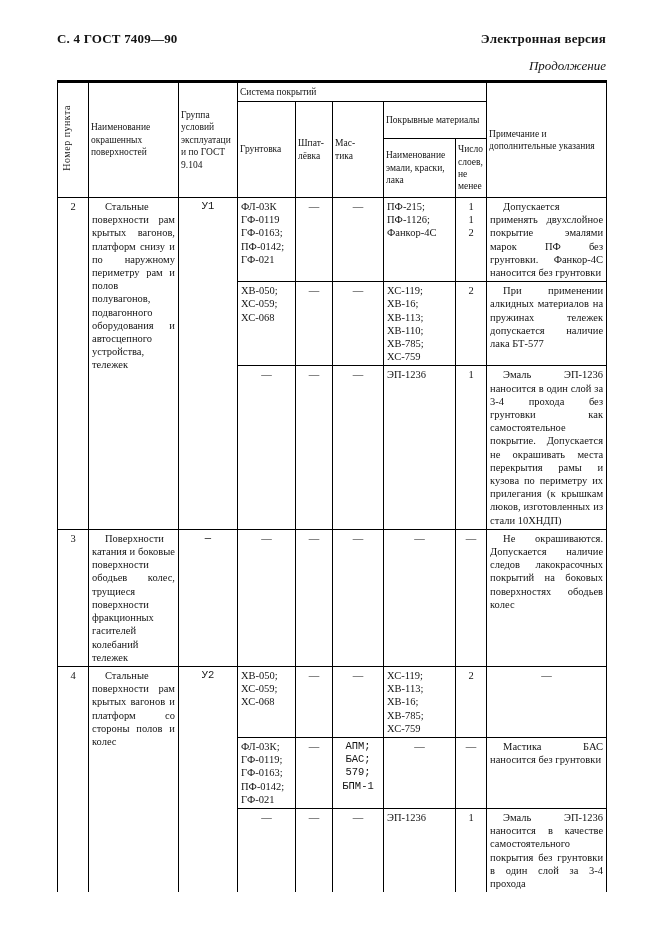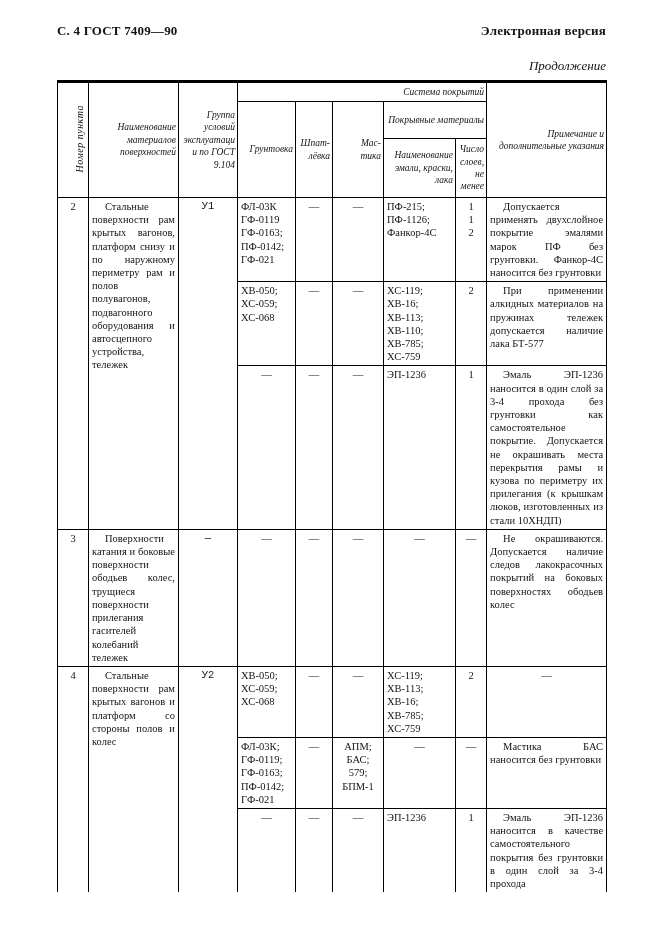--- a/index.html
+++ b/index.html
@@ -6,21 +6,21 @@
   .page{
     position:relative;
     width:661px;height:936px;
     background:#ffffff;
     font-family:"Liberation Serif","DejaVu Serif",serif;
     color:#141414;
     overflow:hidden;
     margin:0 auto;
   }
   .doc-header{
-    position:absolute;top:23px;left:57px;width:549px;
+    position:absolute;top:31px;left:57px;width:549px;
     display:flex;justify-content:space-between;
     font-weight:bold;font-size:13px;letter-spacing:.2px;text-align:right;
   }
   .continuation{
     position:absolute;top:58px;left:57px;width:549px;
     text-align:right;font-style:italic;font-size:13px;
   }
   table.tbl{
     position:absolute;top:80px;left:57px;width:549px;
     border-collapse:collapse;table-layout:fixed;
@@ -29,28 +29,27 @@
   }
   .tbl th,.tbl td{
     border:1px solid #000;
     padding:2px 3px;
     font-weight:normal;
     vertical-align:top;
     overflow:hidden;
   }
   .tbl th{
     font-size:9.5px;line-height:1.3;
-    text-align:right;vertical-align:middle;
+    text-align:left;vertical-align:middle;
     padding:2px 2px;
-    font-style:italic;
   }
   .tbl td{font-size:10.5px;line-height:13.2px;}
   .pre{white-space:pre-line;}
   .list{text-align:left;padding-left:4px;margin-left:36px;}
-  .list-center{text-align:center;}
+  .list-center{text-align:center;font-family:Liberation Mono, monospace;}
   .dash{text-align:center;}
   .center{text-align:center;}
   .layers{text-align:center;}
   .name{text-align:justify;text-indent:13px;padding:2px 4px;overflow-wrap:break-word;}
   .note{text-align:justify;text-indent:13px;padding:2px 5px;overflow-wrap:break-word;}
   .grp{text-align:center;font-family:Liberation Mono, monospace;}
   .vertical{
     writing-mode:vertical-rl;transform:rotate(180deg);
     display:inline-block;font-size:10px;letter-spacing:.5px;
   }
@@ -77,21 +76,21 @@
       <col style="width:58px">
         <col style="width:37px">
         <col style="width:51px">
       <col style="width:72px">
         <col style="width:31px">
         <col style="width:120px">
     </colgroup>
     <thead>
       <tr style="height:20px">
         <th rowspan="3"><span class="vertical">Номер пункта</span></th>
-        <th rowspan="3" class="hdr-wrap">Наименование материалов поверхностей</th>
+        <th rowspan="3" class="hdr-wrap">Наименование окрашенных поверхностей</th>
         <th rowspan="3" class="hdr-wrap">Группа условий эксплуатации по ГОСТ 9.104</th>
         <th colspan="5">Система покрытий</th>
         <th rowspan="3" class="hdr-wrap">Примечание и дополнительные указания</th>
       </tr>
       <tr style="height:37px">
         <th rowspan="2">Грунтовка</th>
         <th rowspan="2" class="pre">Шпат-
 лёвка</th>
         <th rowspan="2" class="pre">Мас-
 тика</th>
@@ -142,21 +141,21 @@
         <td class="dash">—</td>
         <td class="dash">—</td>
         <td class="dash">—</td>
         <td class="list">ЭП-1236</td>
         <td class="layers">1</td>
         <td class="note">Эмаль ЭП-1236 наносится в один слой за 3-4 прохода без грунтовки как самостоятельное покрытие. Допускается не окрашивать места перекрытия рамы и кузова по периметру их прилегания (к крышкам люков, изготовленных из стали 10ХНДП)</td>
       </tr>
 
       <tr style="height:103px">
         <td class="center">3</td>
-        <td class="name">Поверхности катания и боковые поверхности ободьев колес, трущиеся поверхности прилегания гасителей колебаний тележек</td>
+        <td class="name">Поверхности катания и боковые поверхности ободьев колес, трущиеся поверхности фракционных гасителей колебаний тележек</td>
         <td class="grp">—</td>
         <td class="dash">—</td>
         <td class="dash">—</td>
         <td class="dash">—</td>
         <td class="dash">—</td>
         <td class="dash">—</td>
         <td class="note">Не окрашиваются. Допускается наличие следов лакокрасочных покрытий на боковых поверхностях ободьев колес</td>
       </tr>
 
       <tr style="height:61px">

